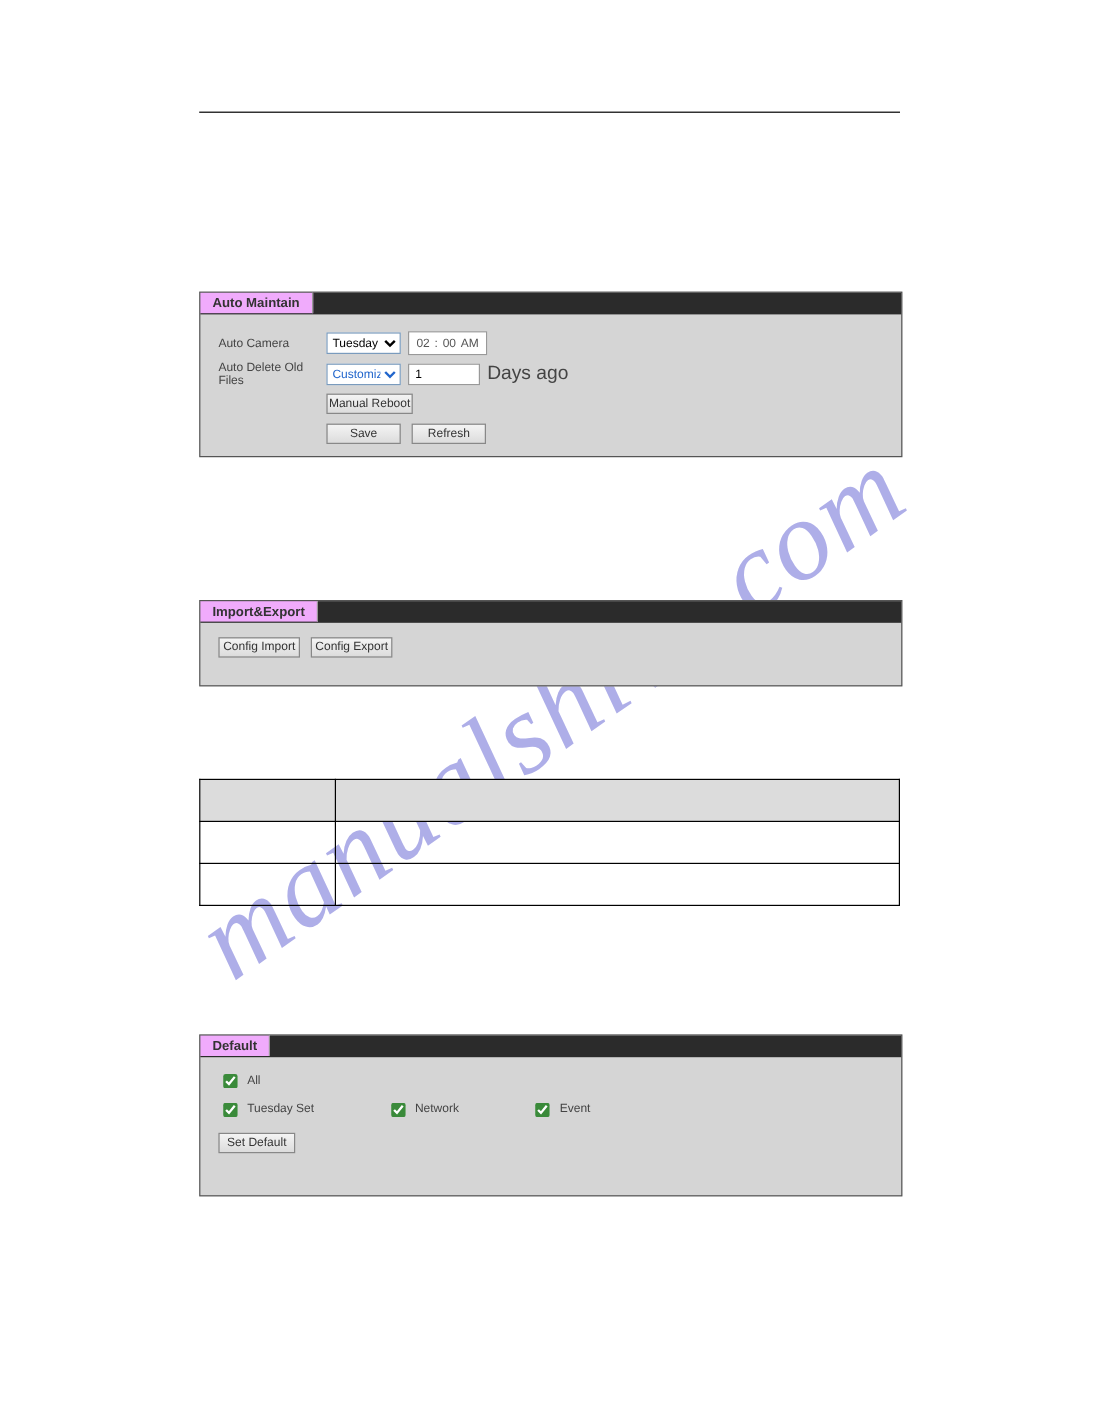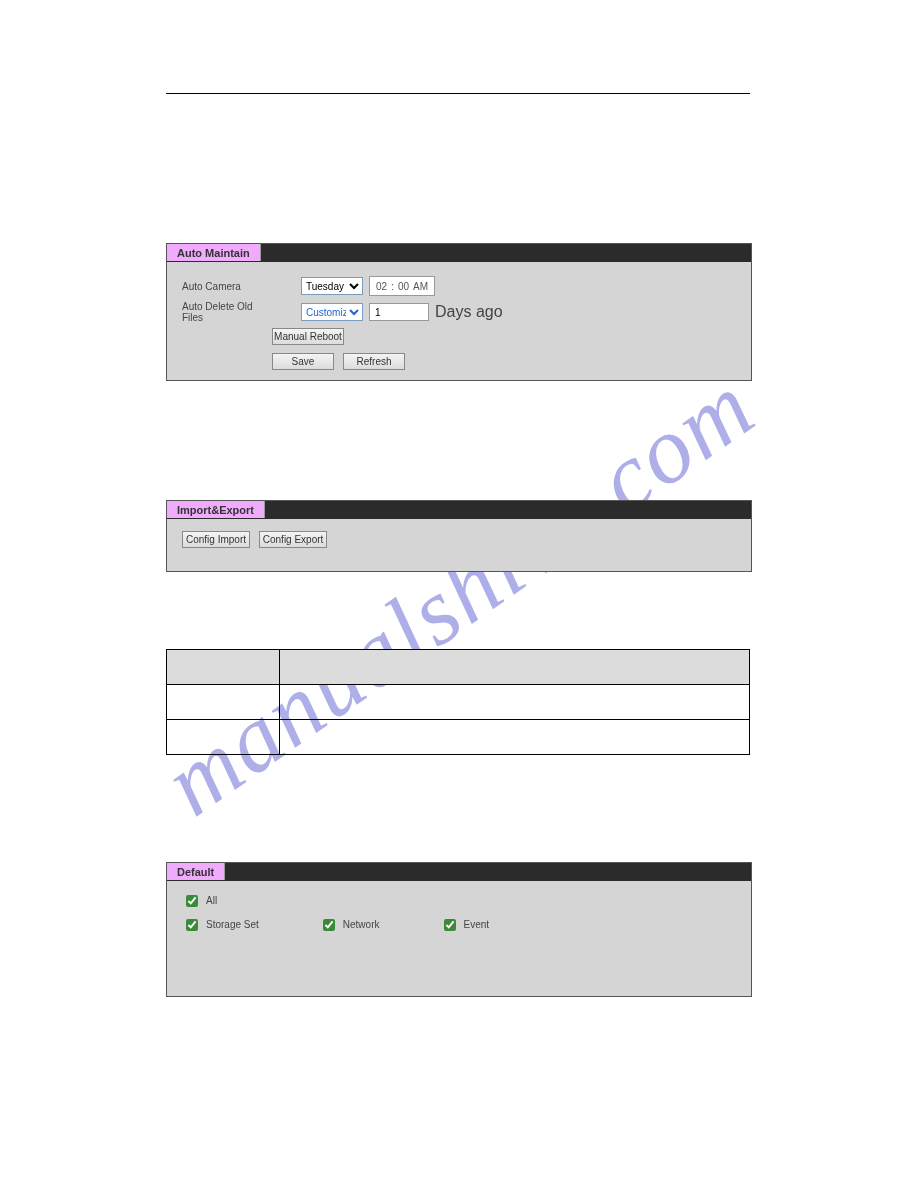--- a/index.html
+++ b/index.html
@@ -75,21 +75,20 @@
   font-size: 10px;
   color: #444;
 }
 select.field {
   font-size: 10px;
   height: 18px;
   border: 1px solid #7a9bbd;
   background: #fff;
   margin-right: 6px;
   box-sizing: border-box;
-  margin-left: 29px;
 }
 .sel-day { width: 62px; }
 .sel-mode { width: 62px; color: #2266cc; }
 .timebox {
   display: inline-flex;
   align-items: center;
   height: 18px;
   border: 1px solid #999;
   background: #fff;
   padding: 0 6px;
@@ -256,30 +255,33 @@
       <div class="row">
         <label class="cb">
           <input type="checkbox" checked="" style="">
           <span>All</span>
         </label>
       </div>
 
       <div class="row cb-group">
         <label class="cb">
           <input type="checkbox" checked="" style="">
-          <span>Storage Set</span>
+          <span>Tuesday Set</span>
         </label>
         <label class="cb">
           <input type="checkbox" checked="" style="">
           <span>Network</span>
         </label>
         <label class="cb">
           <input type="checkbox" checked="" style="">
           <span>Event</span>
         </label>
       </div>
 
 
+      <div style="margin-top:10px;">
+        <span class="btn btn-narrow" style="width:62px">Set Default</span>
+      </div>
 
     </div>
   </div>
 
 </div>
 
 </body></html>

